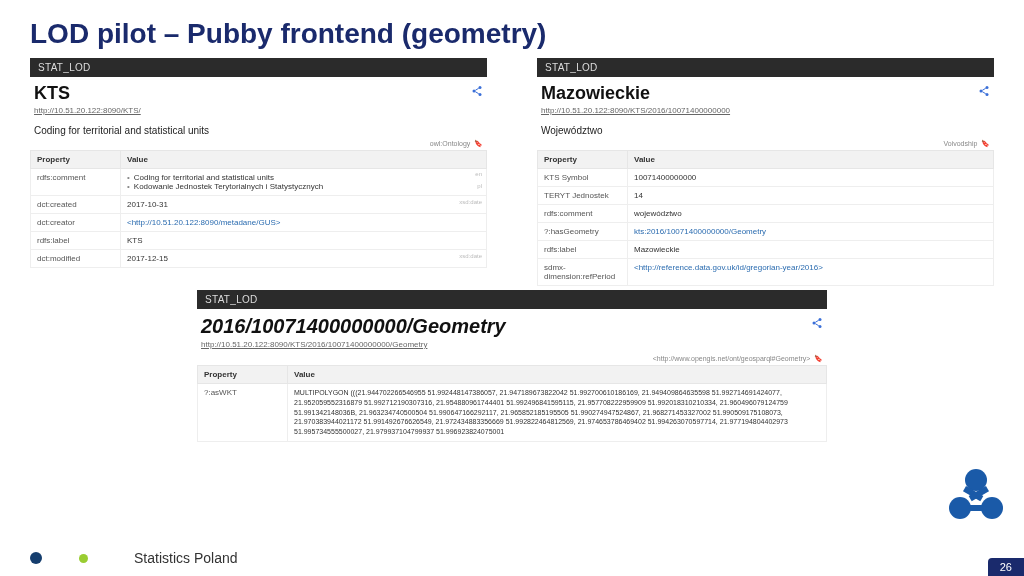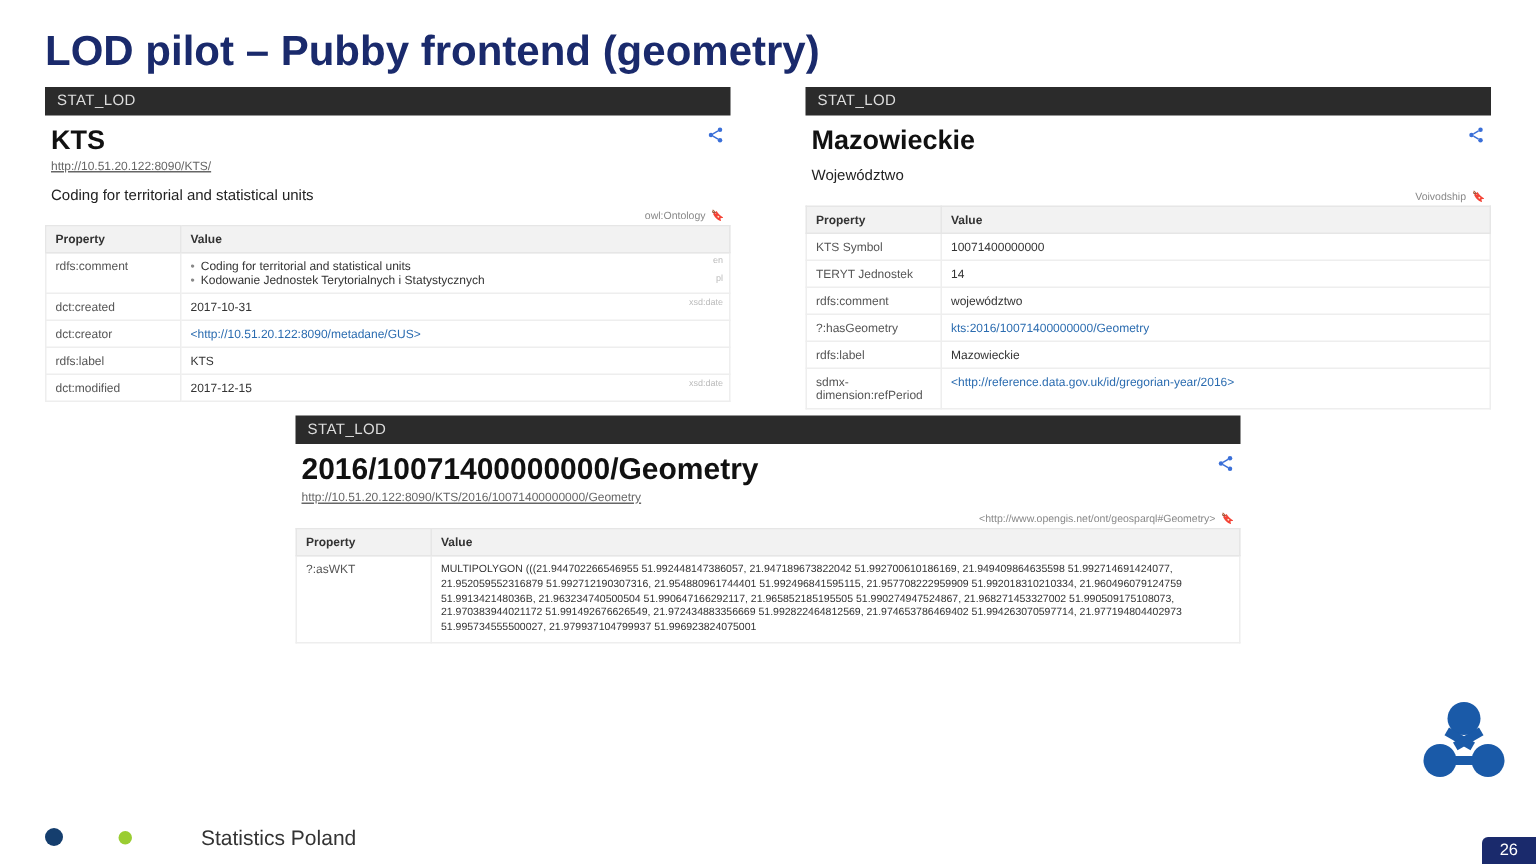--- a/index.html
+++ b/index.html
@@ -40,21 +40,21 @@
     display: flex;
     justify-content: space-between;
     align-items: flex-start;
     padding: 6px 4px 2px 4px;
   }
   .p-title {
     font-size: 18px;
     font-weight: bold;
     color: #111;
   }
-  .p-title.big { font-size: 20px; }
+  .p-title.big { font-size: 20px; font-style: italic; }
   .p-url {
     font-size: 8px;
     color: #666;
     text-decoration: underline;
     padding: 0 4px 4px 4px;
   }
   .share-icon svg { width: 12px; height: 12px; fill: #3a6fd8; }
   .p-sub {
     font-size: 10px;
     color: #222;
@@ -193,20 +193,21 @@
       <div class="p-title">Mazowieckie</div>
       <span class="share-icon">
         <svg viewBox="0 0 24 24">
             <circle cx="18" cy="5" r="3"></circle>
             <circle cx="6" cy="12" r="3"></circle>
             <circle cx="18" cy="19" r="3"></circle>
             <path d="M8.6 10.6l6.8-4M8.6 13.4l6.8 4" stroke="#3a6fd8" stroke-width="2" fill="none"></path>
           </svg>
       </span>
     </div>
+    <div class="p-url">http://10.51.20.122:8090/KTS/2016/10071400000000</div>
     <div class="p-sub">Województwo</div>
     <div class="meta-right"><span>Voivodship</span> <span class="tag">🔖</span></div>
     <table class="prop">
       <tbody>
           <tr>
         <th>Property</th>
         <th>Value</th>
       </tr>
       <tr>
             <td class="k">KTS Symbol</td>

